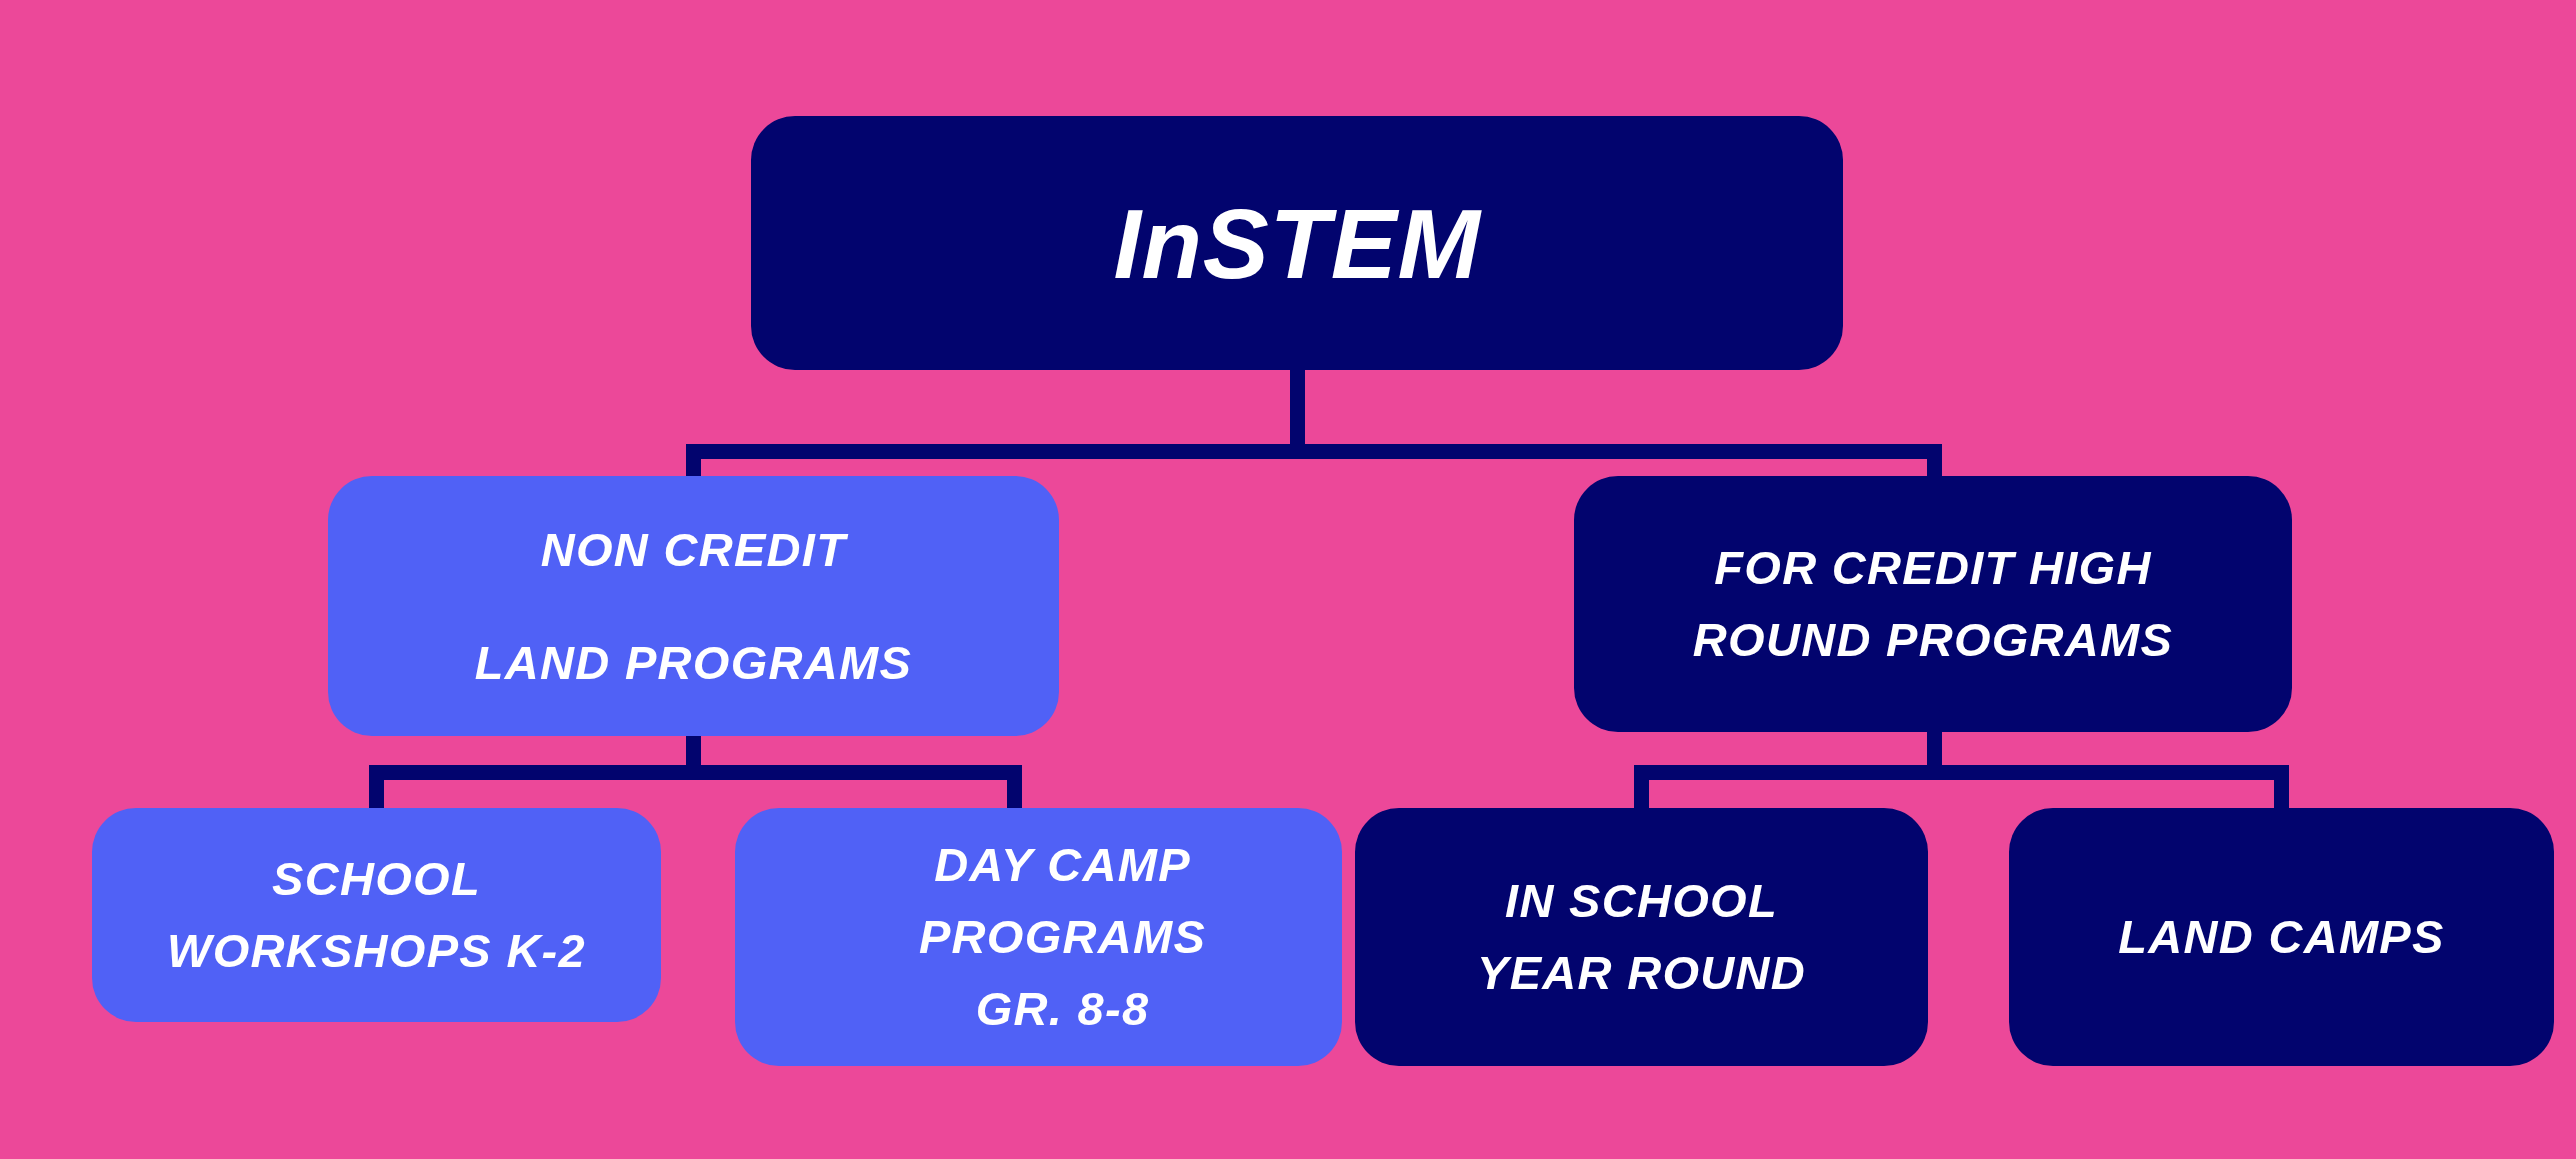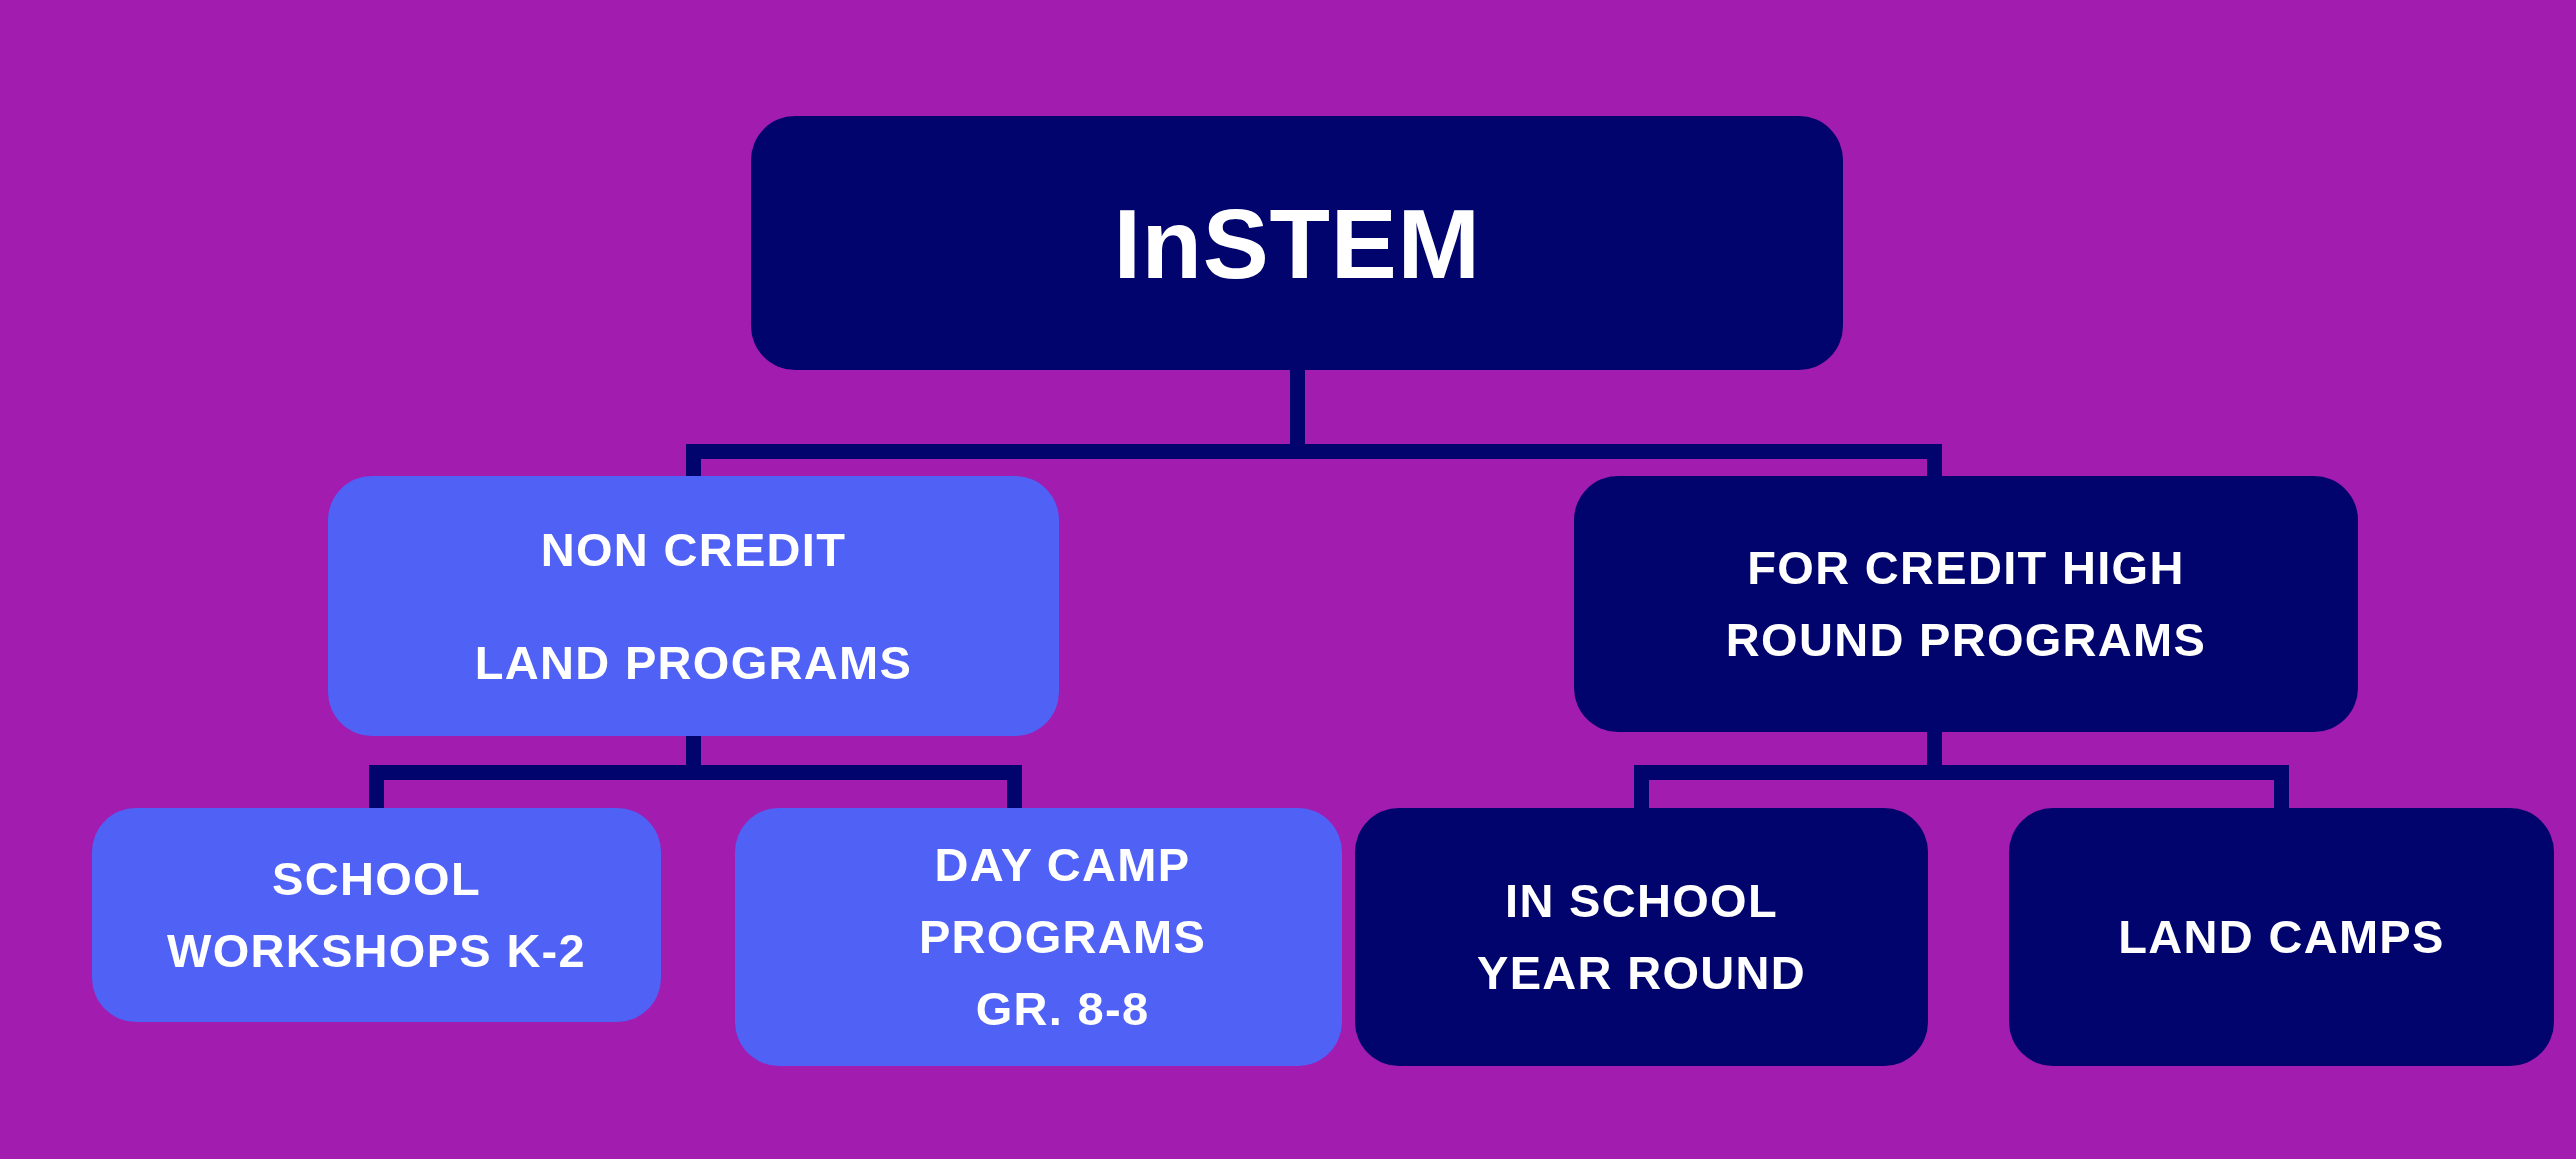--- a/index.html
+++ b/index.html
@@ -5,22 +5,23 @@
   html, body {
     margin: 0;
     padding: 0;
     background: #ffffff;
     font-family: "Liberation Sans", sans-serif;
   }
   #canvas {
     position: relative;
     width: 2576px;
     height: 1159px;
-    background: #a21caf;
+    background: #ec4899;
     overflow: hidden;
+    font-style: italic;
   }
   .connector {
     position: absolute;
     background: #02046E;
     z-index: 1;
   }
   .node {
     position: absolute;
     z-index: 2;
     border-radius: 44px;
@@ -42,21 +43,21 @@
     white-space: nowrap;
   }
   #node-root .line-text {
     font-size: 99px;
     line-height: 107px;
     letter-spacing: 0.7px;
   }
   
   #node-root            { left: 751px; top: 116px;  width: 1092px; height: 254px; }
   #node-non-credit      { left: 328px;  top: 476px;  width: 731px; height: 260px; gap: 41px; }
-  #node-for-credit      { left: 1574px; top: 476px;  width: 784px; height: 256px; }
+  #node-for-credit      { left: 1574px; top: 476px;  width: 718px; height: 256px; }
   #node-school-workshops{ left: 92px;  top: 808px; width: 569px;  height: 214px; }
   #node-day-camp        { left: 735px; top: 808px; width: 559px;  height: 258px; padding-left: 48px; }
   #node-in-school       { left: 1355px; top: 808px; width: 573px;  height: 258px; }
   #node-land-camps      { left: 2009px; top: 808px; width: 545px;  height: 258px; }
   
   #conn-root-stub   { left: 1290px; top: 362px;  width: 14.8px;   height: 97px; }
   #conn-bar-1       { left: 686px; top: 444px;  width: 1255px; height: 14.8px; }
   #conn-drop-1l     { left: 686px; top: 444px;  width: 14.8px;   height: 40px; }
   #conn-drop-1r     { left: 1927px; top: 444px;  width: 14.8px;   height: 40px; }
   

